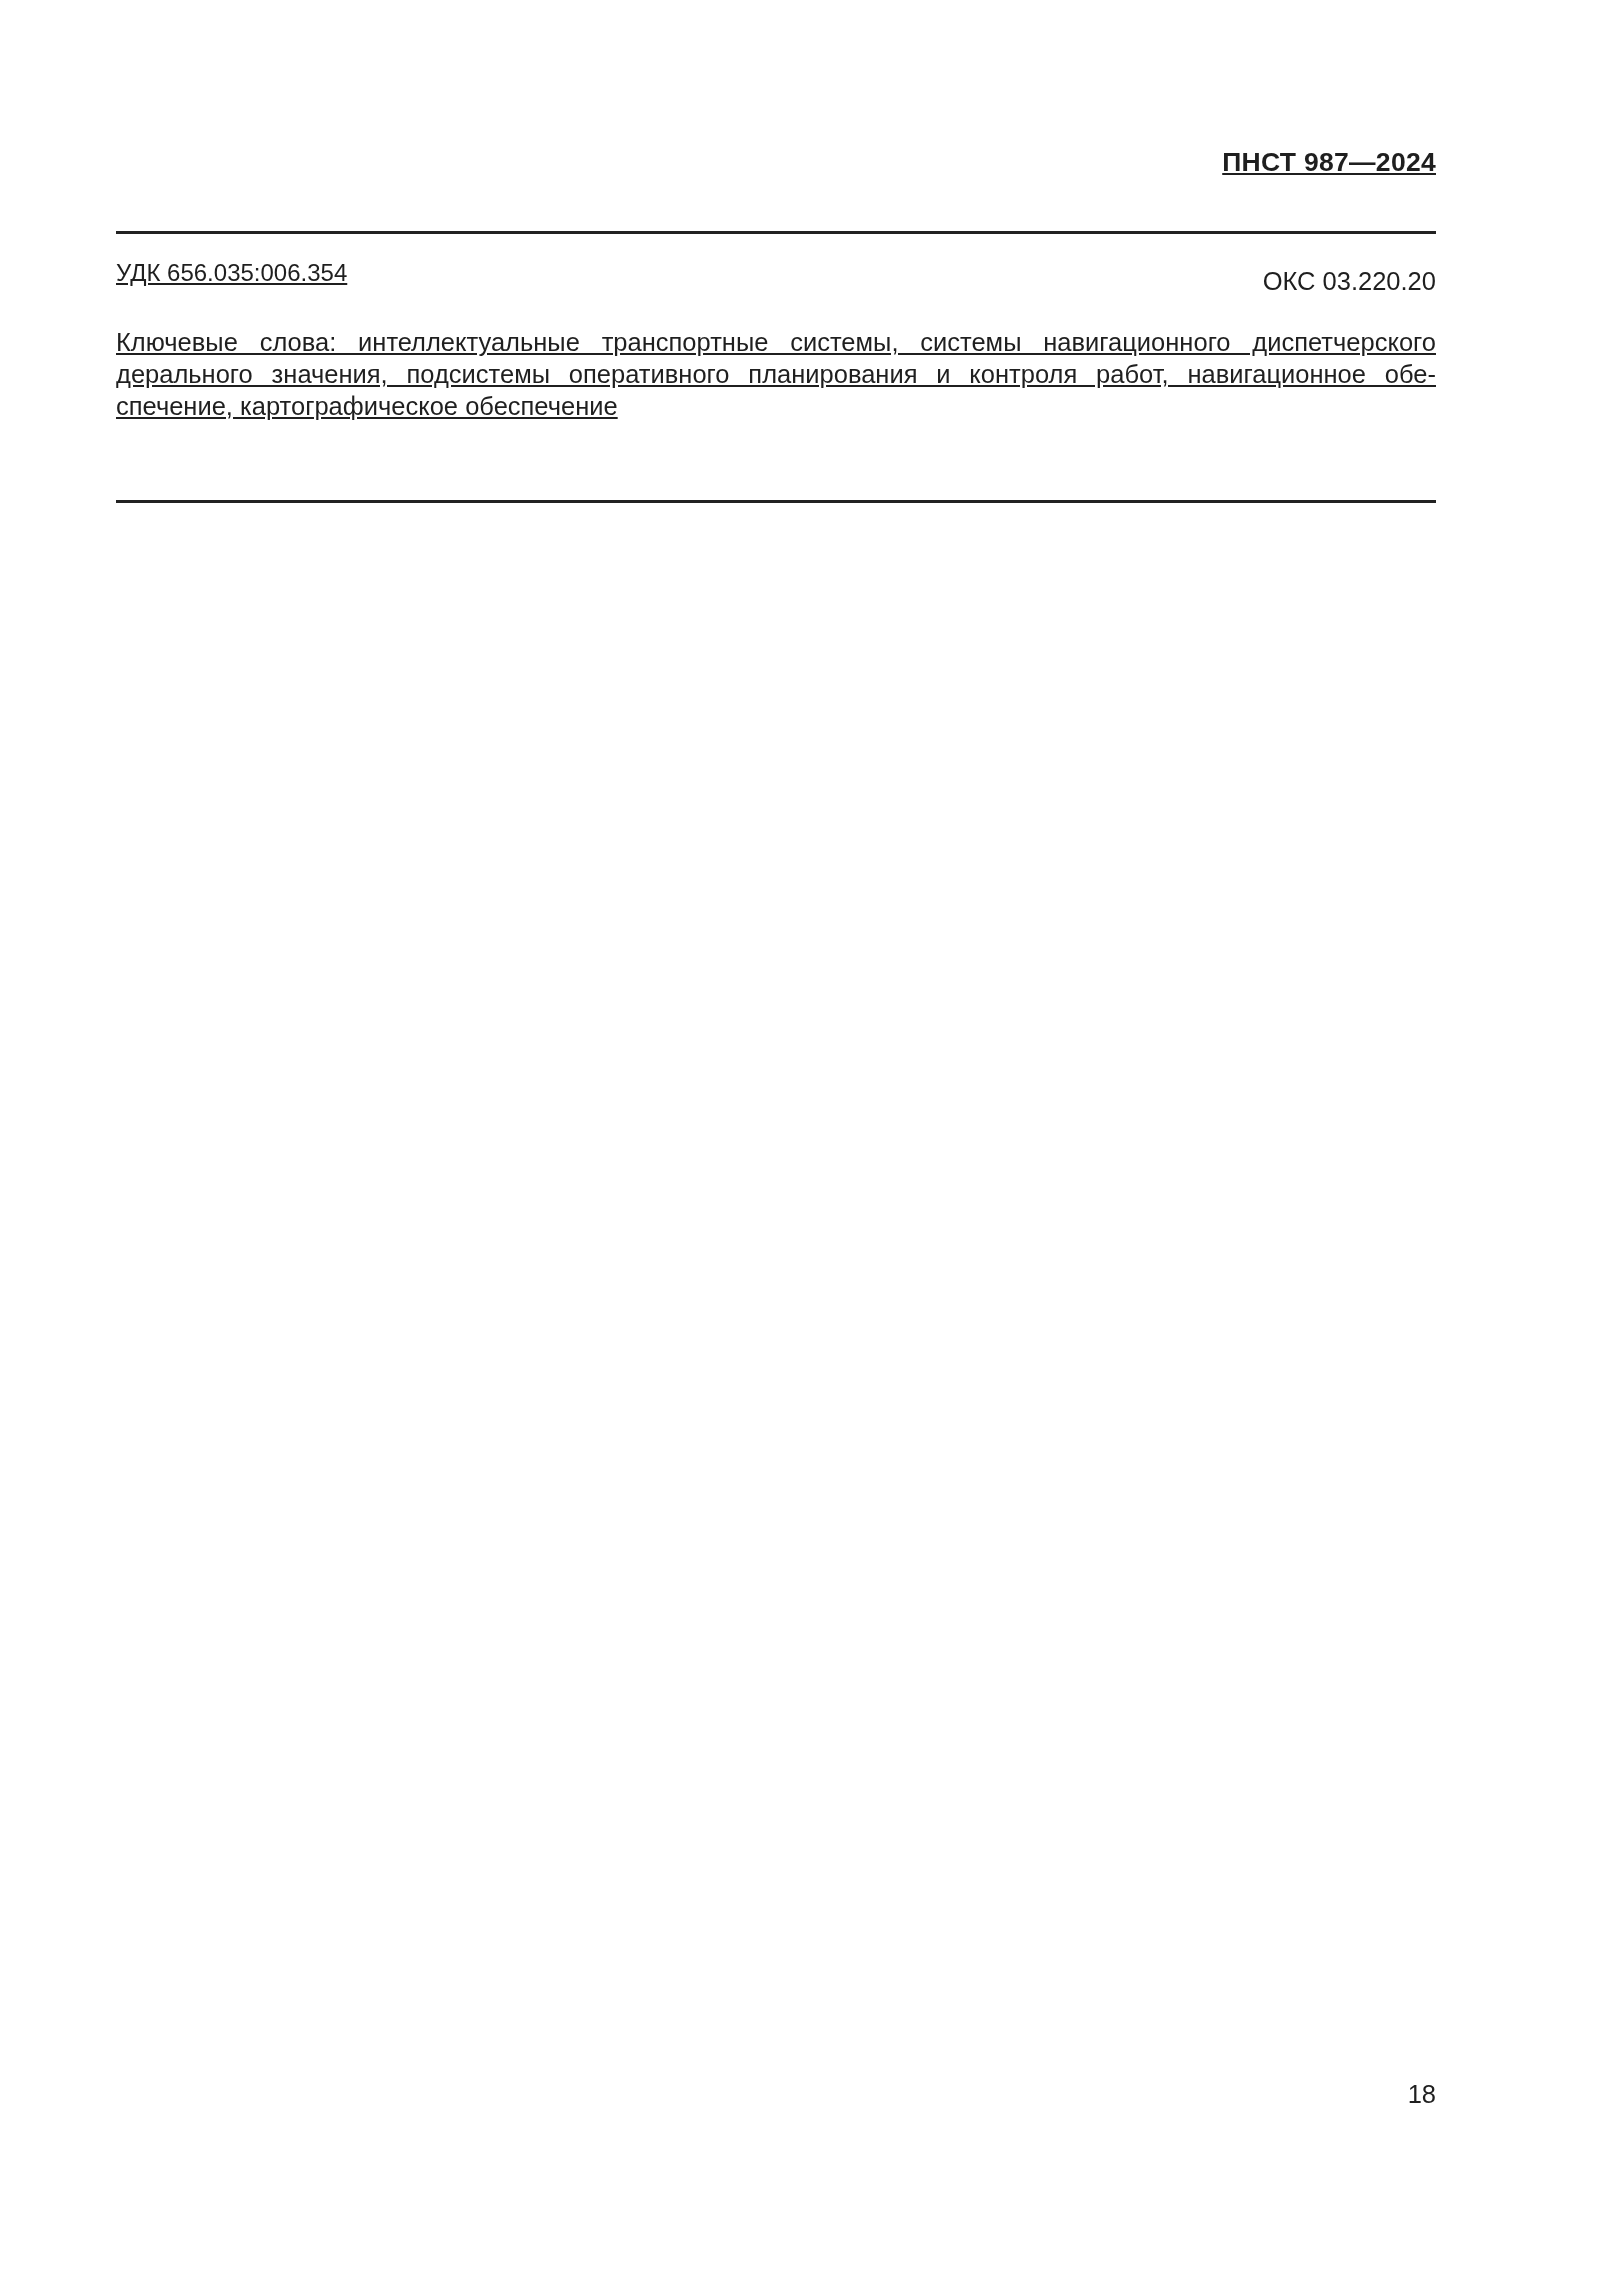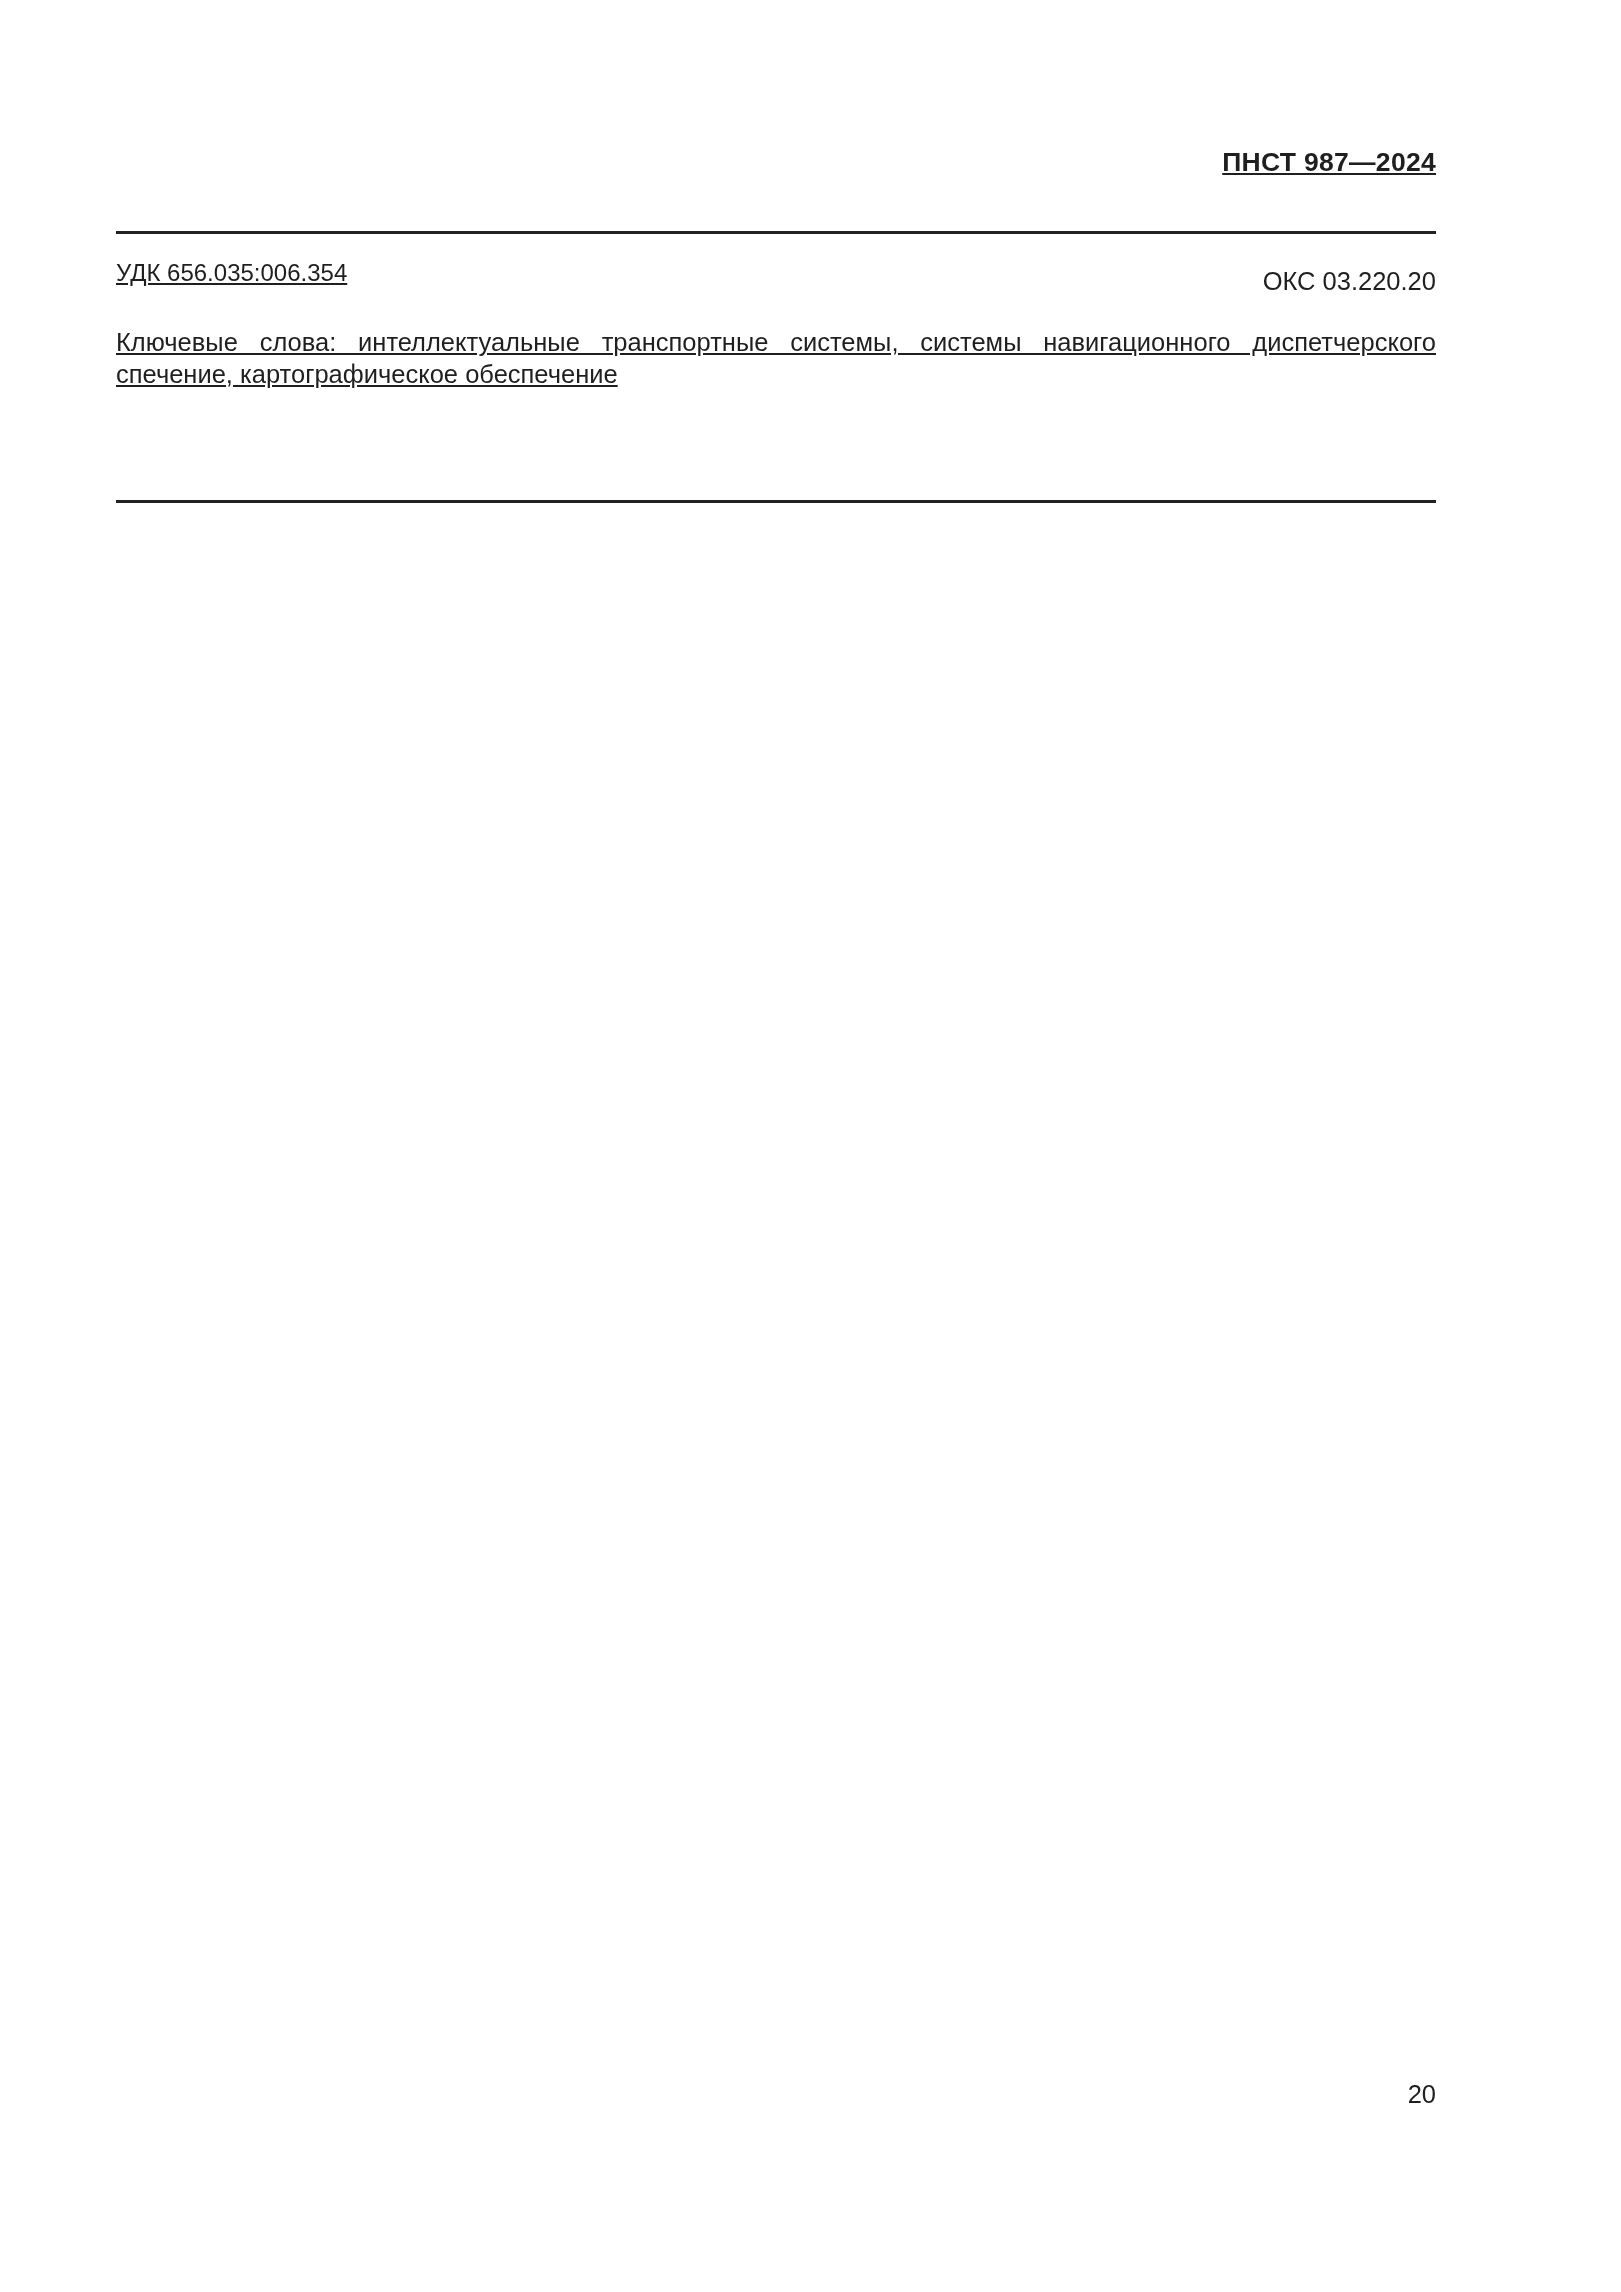--- a/index.html
+++ b/index.html
@@ -22,19 +22,20 @@
 
 <div class="std-number">ПНСТ 987—2024</div>
 
 <div class="rule top"></div>
 
 <div class="udk">УДК 656.035:006.354</div>
 <div class="oks">ОКС 03.220.20</div>
 
 <div class="keywords">
   <span class="line">Ключевые слова: интеллектуальные транспортные системы, системы навигационного диспетчерского</span>
+  <span class="line">дерального значения, подсистемы оперативного планирования и контроля работ, навигационное обе-</span>
   <span class="line last">спечение, картографическое обеспечение</span>
 </div>
 
 <div class="rule bottom"></div>
 
-<div class="page-number">20</div>
+<div class="page-number">18</div>
 
 
 </body></html>

